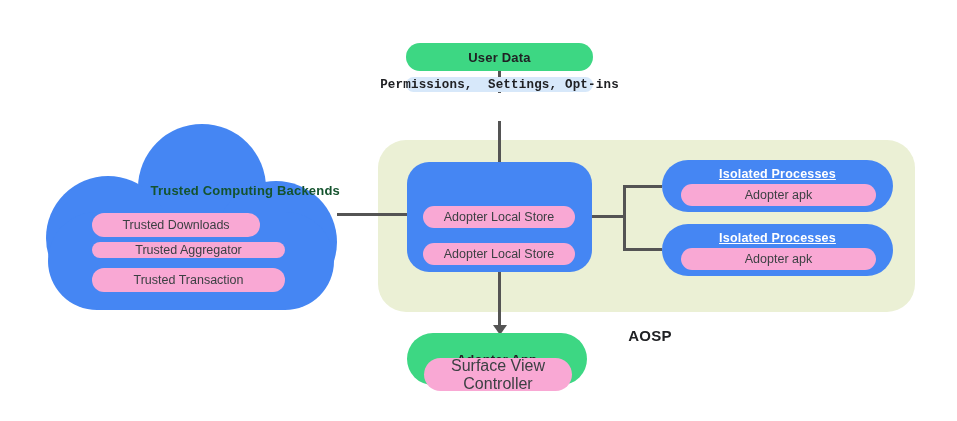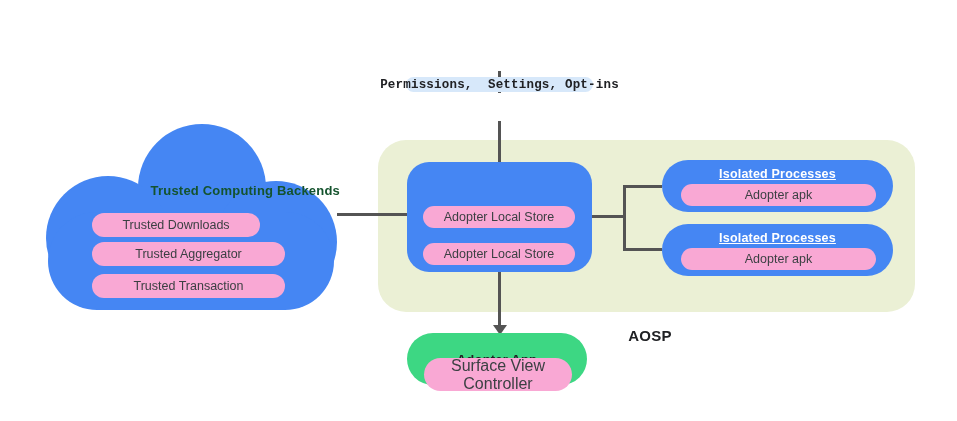--- a/index.html
+++ b/index.html
@@ -68,40 +68,43 @@
         <circle cx="68" cy="118" r="62"></circle>
         <circle cx="236" cy="122" r="61"></circle>
         <rect x="8" y="92" width="286" height="98" rx="49"></rect>
       </g>
     </svg>
   </div>
   <div class="abs node-title" style="left:40px; top:183px; width:300px; text-align:right; color:#14532d;">Trusted Computing Backends</div>
   <div class="abs pill white-pill" style="left:92px; top:213px; width:168px; height:24px;">
     <span>Trusted Downloads</span>
   </div>
-  <div class="abs pill white-pill" style="left:92px; top:242px; width:193px; height:24px;">
+  <div class="abs pill white-pill" style="left:92px; top:242px; width:193px; height:16px;">
     <span>Trusted Aggregator</span>
   </div>
-  <div class="abs pill white-pill" style="left:92px; top:274px; width:193px; height:24px;">
+  <div class="abs pill white-pill" style="left:92px; top:268px; width:193px; height:24px;">
     <span>Trusted Transaction</span>
   </div>
 
   <div class="abs line" style="left:337px; top:213px; width:70px; height:3px;"></div>
 
   <div class="abs line" style="left:498px; top:71px; width:3px; height:22px;"></div>
   <div class="abs line" style="left:498px; top:121px; width:3px; height:42px;"></div>
 
   <div class="abs line" style="left:592px; top:215px; width:33px; height:3px;"></div>
   <div class="abs line" style="left:623px; top:185px; width:3px; height:66px;"></div>
   <div class="abs line" style="left:623px; top:185px; width:39px; height:3px;"></div>
   <div class="abs line" style="left:623px; top:248px; width:39px; height:3px;"></div>
 
   <div class="abs line" style="left:498px; top:272px; width:3px; height:54px;"></div>
   <div class="abs arrowhead" style="left:493px; top:325px;"></div>
 
+  <div class="abs pill green-pill" style="left:406px; top:43px; width:187px; height:28px;">
+    <span class="node-title">User Data</span>
+  </div>
 
   <div class="abs pill blue-soft" style="left:406px; top:77px; width:187px; height:15px;font-family:Liberation Mono, monospace;">
     <span class="node-title pre" style="font-size:12.5px;">Permissions,  Settings, Opt-ins</span>
   </div>
 
   <div class="abs blue-box" style="left:407px; top:162px; width:185px; height:110px; border-radius:22px;">
     <div class="pill white-pill" style="position:absolute; left:16px; top:44px; width:152px; height:22px;">
       <span>Adopter Local Store</span>
     </div>
     <div class="pill white-pill" style="position:absolute; left:16px; top:81px; width:152px; height:22px;">

